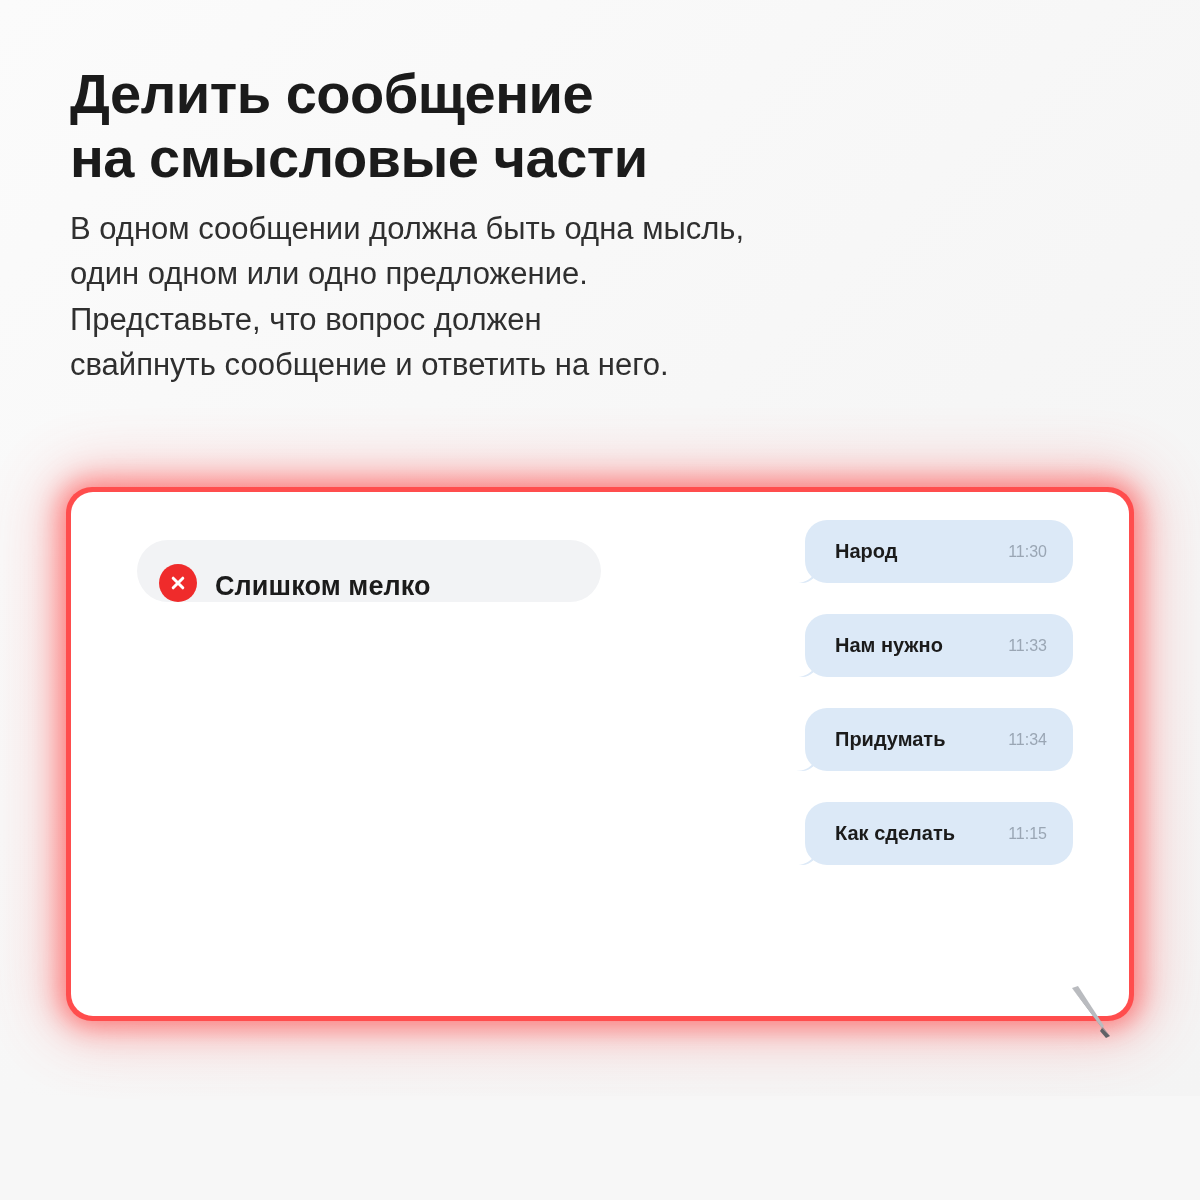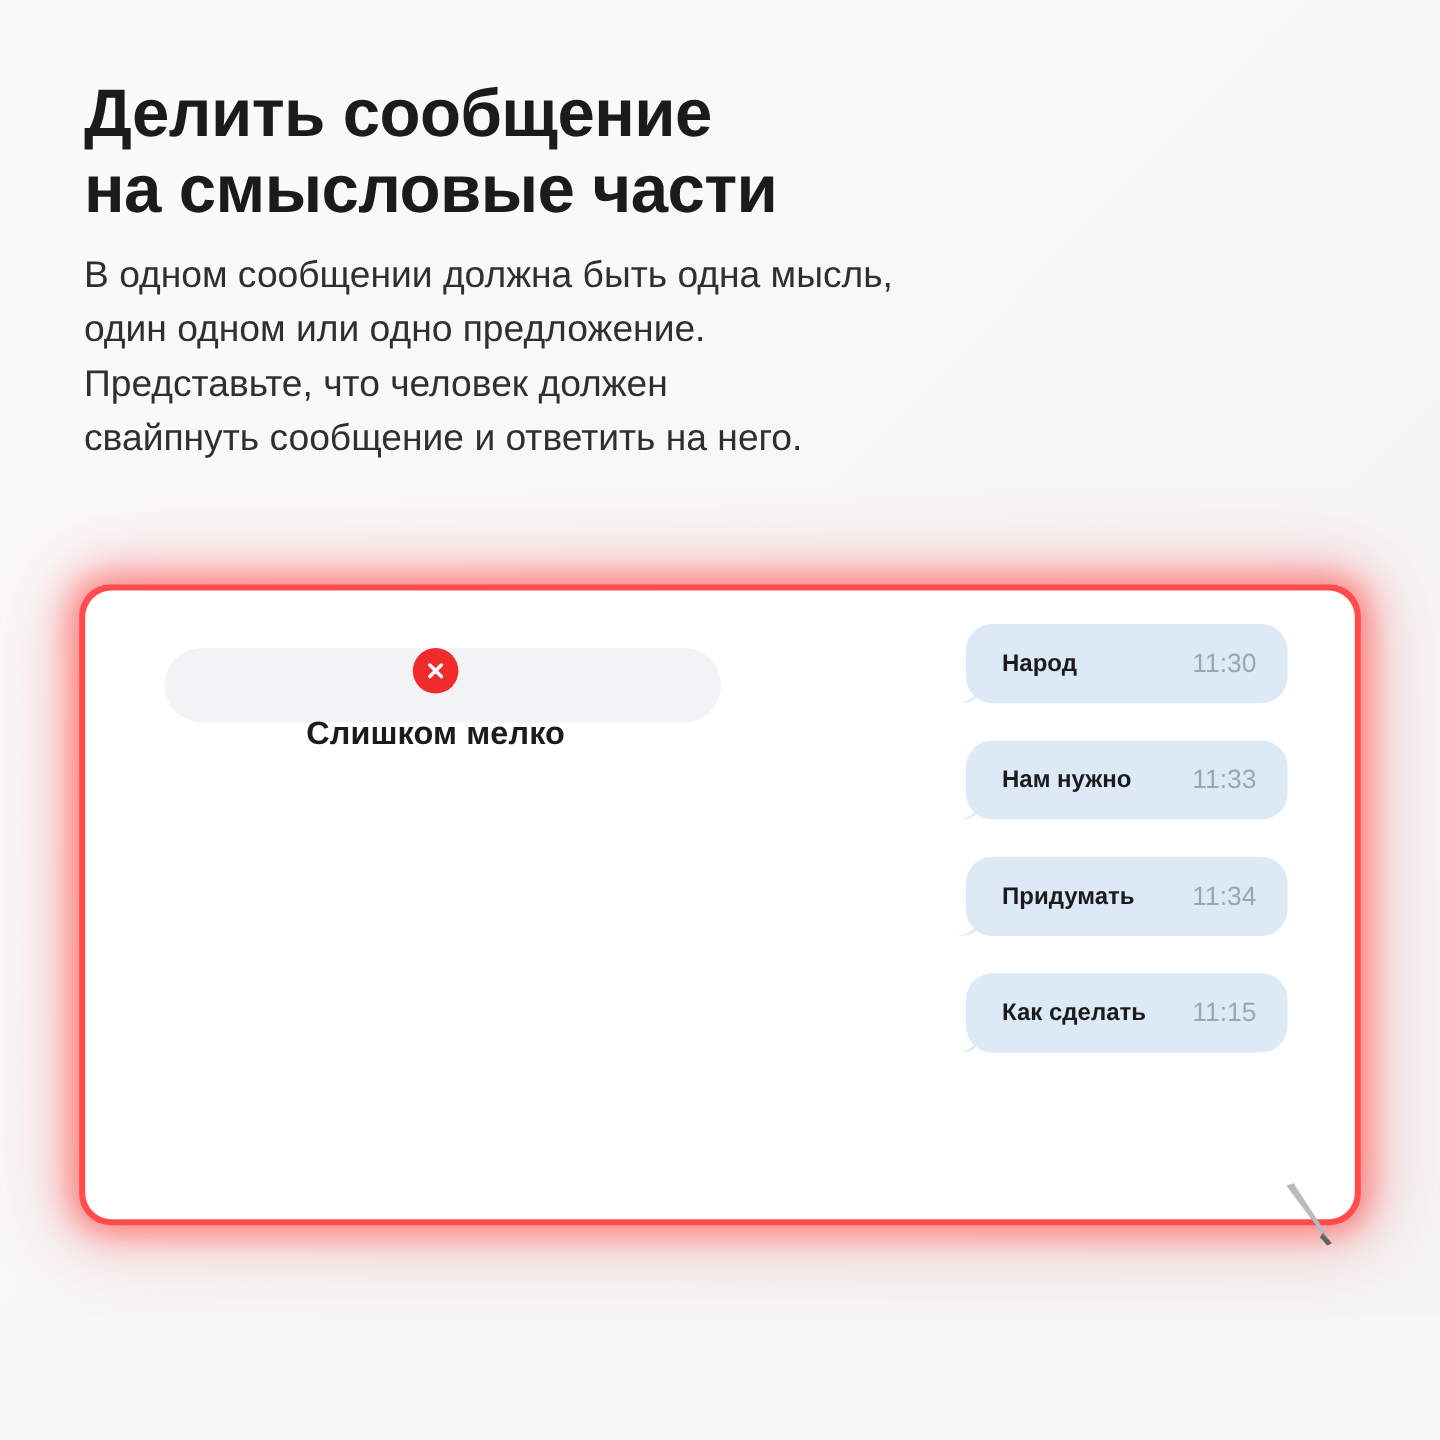--- a/index.html
+++ b/index.html
@@ -74,27 +74,26 @@
   }
 
   
   .label-pill {
     position: absolute;
     left: 66px;
     top: 48px;
     height: 62px;
     min-width: 464px;
     display: flex;
-    align-items: center;
+    align-items: flex-end;
     gap: 18px;
     background: #f2f3f5;
     border-radius: 31px;
     padding: 0 34px 0 22px;
     box-sizing: border-box;
-    flex-direction: column;
   }
   .badge-x {
     width: 38px;
     height: 38px;
     flex: 0 0 38px;
     border-radius: 50%;
     background: #ef2b2b;
     display: flex;
     align-items: center;
     justify-content: center;
@@ -142,21 +141,21 @@
     border-bottom-right-radius: 16px;
     clip-path: path("M22,22 L22,0 C22,14 12,22 0,22 Z");
   }
   .bubble-text {
     font-size: 20px;
     font-weight: 700;
     color: #1b1b1b;
     white-space: nowrap;
   }
   .bubble-time {
-    font-size: 22px;
+    font-size: 16px;
     color: #9aa6b4;
     font-weight: 400;
     white-space: nowrap;
   }
 
   
   .pen {
     position: absolute;
     right: 70px;
     bottom: 48px;
@@ -170,21 +169,21 @@
 <div class="slide">
 
   <h1 class="title">
     <span class="line">Делить сообщение</span>
     <span class="line">на смысловые части</span>
   </h1>
 
   <div class="subtitle">
     <span class="line">В одном сообщении должна быть одна мысль,</span>
     <span class="line">один одном или одно предложение.</span>
-    <span class="line">Представьте, что человек должен</span>
+    <span class="line">Представьте, что вопрос должен</span>
     <span class="line">свайпнуть сообщение и ответить на него.</span>
   </div>
 
   <div class="card-wrap">
     <div class="card-glow"></div>
     <div class="card">
 
       <div class="label-pill">
         <span class="badge-x">
           <svg width="20" height="20" viewBox="0 0 20 20" aria-hidden="true">

